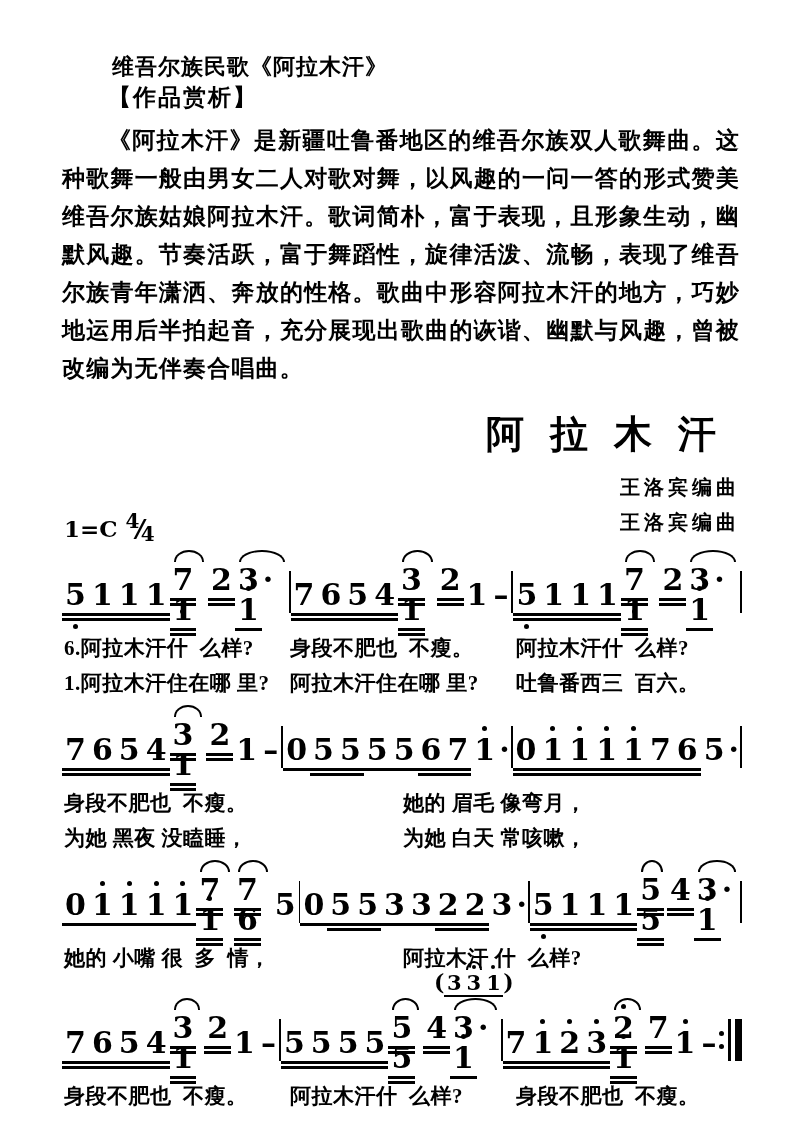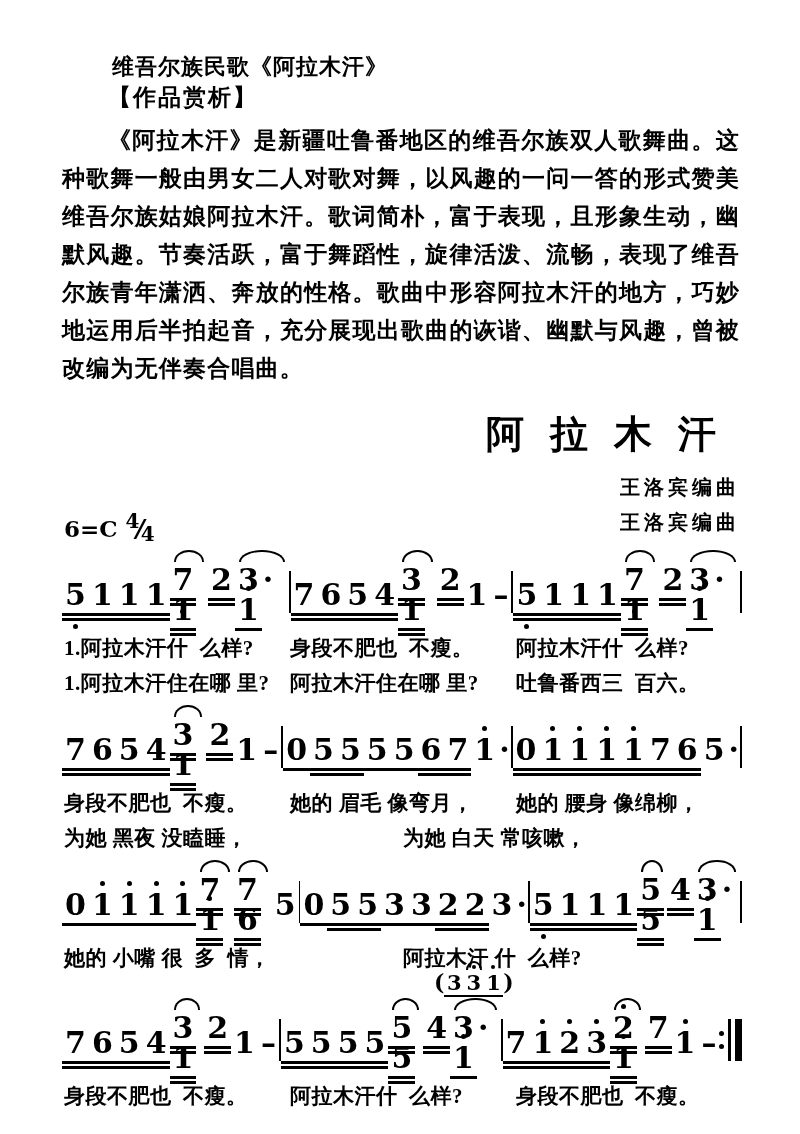--- a/index.html
+++ b/index.html
@@ -74,21 +74,21 @@
   <div class="analysis">《阿拉木汗》是新疆吐鲁番地区的维吾尔族双人歌舞曲。这种歌舞一般由男女二人对歌对舞，以风趣的一问一答的形式赞美维吾尔族姑娘阿拉木汗。歌词简朴，富于表现，且形象生动，幽默风趣。节奏活跃，富于舞蹈性，旋律活泼、流畅，表现了维吾尔族青年潇洒、奔放的性格。歌曲中形容阿拉木汗的地方，巧妙地运用后半拍起音，充分展现出歌曲的诙谐、幽默与风趣，曾被改编为无伴奏合唱曲。</div>
 
   <div class="song-title">阿拉木汗</div>
 
   <div class="meta">
     <div class="credits">
       <div>王洛宾编曲</div>
       <div>王洛宾编曲</div>
     </div>
     <div class="keysig">
-      <span>6=C</span>
+      <span>1=C</span>
       <span class="fn">4</span><span class="fsl">/</span><span class="fd">4</span>
     </div>
   </div>
 
   <div class="score" id="score">
       <div class="system">
         <div class="music-row">
           <span class="g">
             <span class="note">5<i class="ld deep"></i><i class="b b1"></i><i class="b b2"></i></span>
             <span class="note">1<i class="b b1"></i><i class="b b2"></i></span>
@@ -129,21 +129,21 @@
           <span class="g">
             <span class="slur"><span class="note">7<i class="ld deep"></i><i class="b b1"></i><i class="b b2"></i></span><span class="note">1<i class="b b1"></i><i class="b b2"></i></span></span>
             <span class="note">2<i class="b b1"></i><i class="b b2"></i></span>
           </span>
           <span class="g">
             <span class="slur"><span class="note">3</span><span class="note aug">·</span><span class="note">1<i class="hd"></i><i class="b b1"></i></span></span>
           </span>
           <div class="bar"></div>
         </div>
         <div class="lyrics-row">
-          <div class="col">1.阿拉木汗什  么样?</div>
+          <div class="col">6.阿拉木汗什  么样?</div>
           <div class="col">身段不肥也  不瘦。</div>
           <div class="col">阿拉木汗什  么样?</div>
         </div>
         <div class="lyrics-row">
           <div class="col">1.阿拉木汗住在哪 里?</div>
           <div class="col">阿拉木汗住在哪 里?</div>
           <div class="col">吐鲁番西三  百六。</div>
         </div>
       </div>
       <div class="system">
@@ -198,21 +198,20 @@
           </span>
           <span class="g">
             <span class="note">5</span>
             <span class="note aug">·</span>
           </span>
           <div class="bar"></div>
         </div>
         <div class="lyrics-row">
           <div class="col">身段不肥也  不瘦。</div>
           <div class="col">她的 眉毛 像弯月，</div>
-          <div class="col">她的 腰身 像绵柳，</div>
         </div>
         <div class="lyrics-row">
           <div class="col">为她 黑夜 没瞌睡，</div>
           <div class="col">为她 白天 常咳嗽，</div>
         </div>
       </div>
       <div class="system">
         <div class="music-row">
           <span class="g">
             <span class="note">0<i class="b b1"></i></span>

